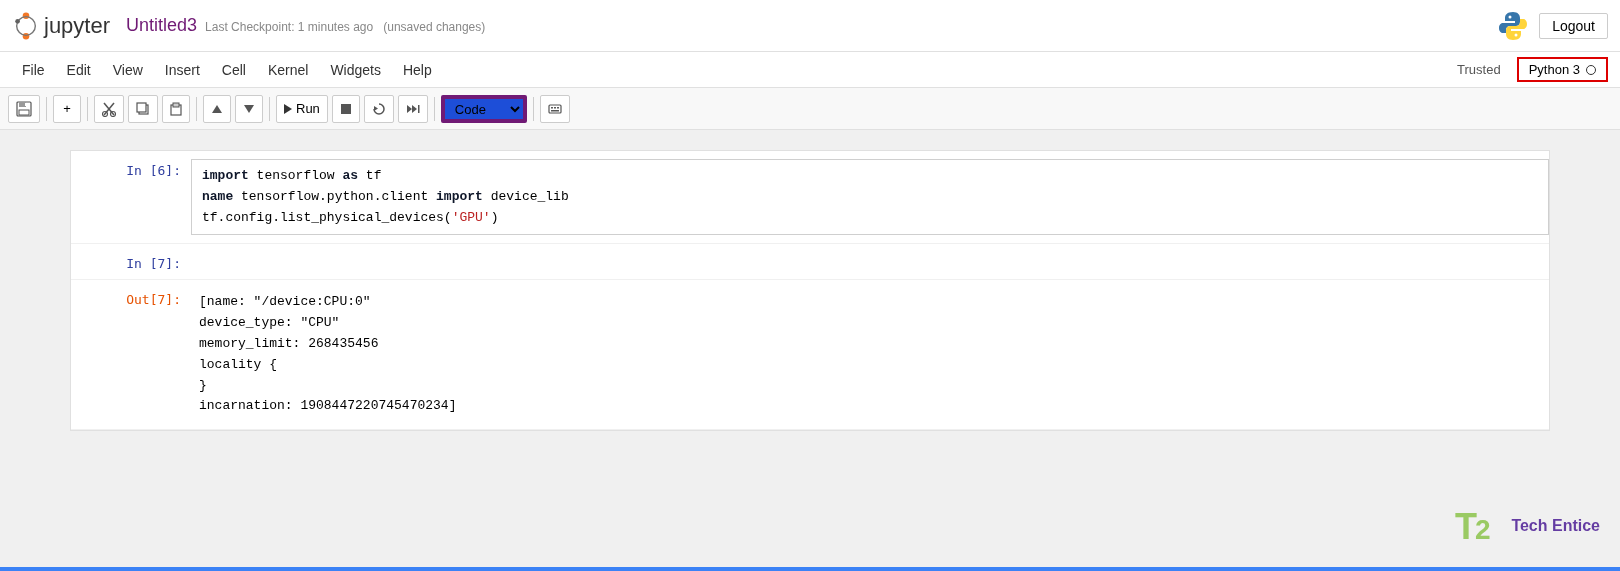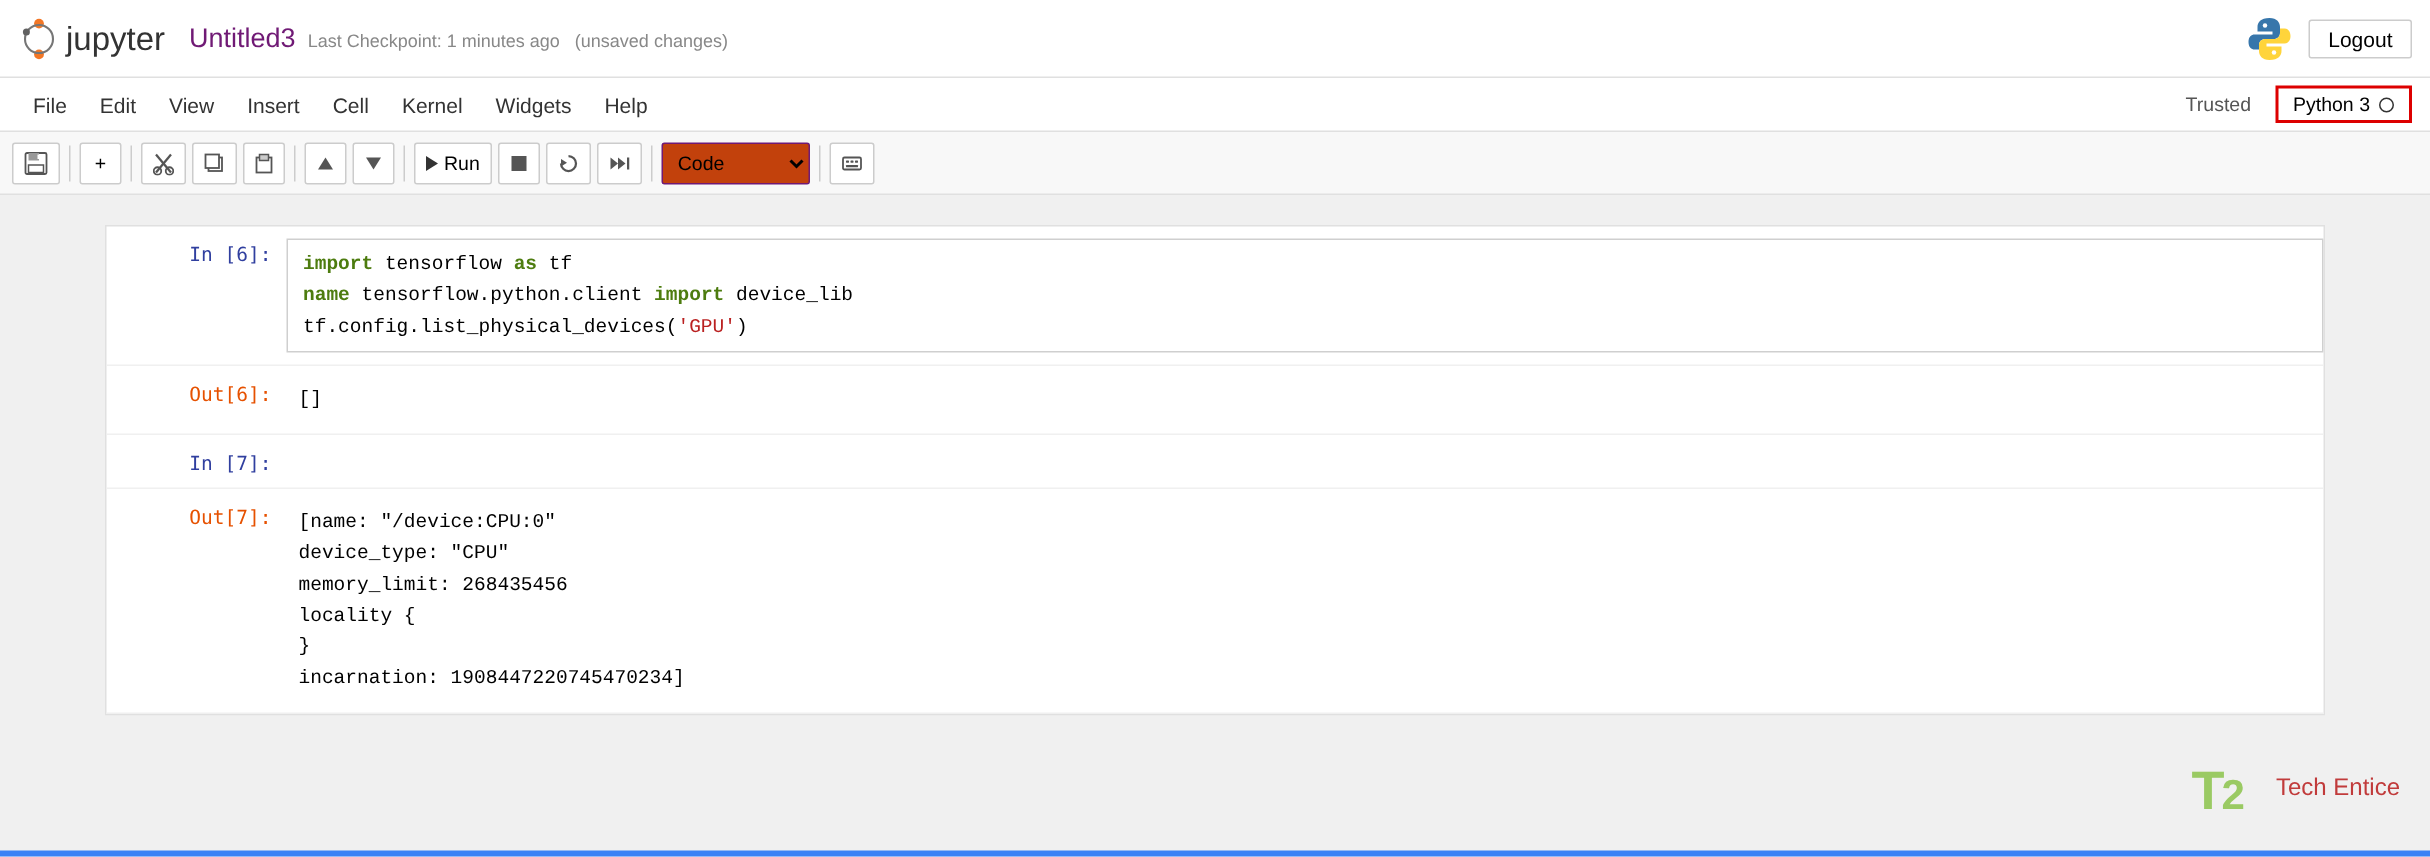--- a/index.html
+++ b/index.html
@@ -108,28 +108,28 @@
       cursor: pointer;
       font-size: 13px;
       border-radius: 2px;
       display: flex; align-items: center; justify-content: center;
       min-width: 28px; height: 28px;
     }
     .toolbar-separator {
       width: 1px; background: #ccc; height: 24px; margin: 0 2px;
     }
     #cell-type-select {
-      border: 1px solid #701a75;
+      border: 4px solid #701a75;
       padding: 2px 6px;
       font-size: 13px;
       height: 28px;
       cursor: pointer;
       border-radius: 2px;
-      background: #c2410c;
-      width: 99px;
+      background: #1d4ed8;
+      width: 86px;
     }
     #run-btn {
       display: flex; align-items: center; gap: 4px;
       font-size: 13px;
     }
     .run-triangle {
       width: 0; height: 0;
       border-top: 5px solid transparent;
       border-bottom: 5px solid transparent;
       border-left: 8px solid #333;
@@ -182,37 +182,37 @@
     .out-area {
       flex: 1;
       font-family: 'Courier New', monospace;
       font-size: 13px;
       line-height: 1.6;
       padding: 4px 8px;
       white-space: pre;
     }
 
     
-    .kw-green { color: #4d7c0f; font-weight: bold; }
+    .kw-green { color: #0f172a; font-weight: bold; }
     .kw-string { color: #ba2121; }
 
     
     #watermark {
       position: fixed;
       bottom: 20px;
       right: 20px;
       display: flex;
       align-items: center;
       gap: 8px;
       opacity: 0.85;
     }
     #watermark-text {
       font-size: 16px;
-      color: #b91c1c;
-      font-weight: normal;
+      color: #4c1d95;
+      font-weight: bold;
     }
 
     
     #bottom-bar {
       position: fixed;
       bottom: 0; left: 0; right: 0;
       height: 4px;
       background: #3b82f6;
     }
   </style>
@@ -362,24 +362,20 @@
 
     <div class="cell">
       <div class="cell-prompt in-prompt">In [6]:</div>
       <div class="cell-input-area">
         <span class="kw-green">import</span><span> tensorflow </span><span class="kw-green">as</span><span> tf</span><br>
         <span class="kw-green">name</span><span> tensorflow.python.client </span><span class="kw-green">import</span><span> device_lib</span><br>
         <span>tf.config.list_physical_devices(</span><span class="kw-string">'GPU'</span><span>)</span>
       </div>
     </div>
 
-    <div class="cell">
-      <div class="cell-prompt out-prompt">Out[6]:</div>
-      <div class="out-area">[]</div>
-    </div>
 
     <div class="cell">
       <div class="cell-prompt in-prompt">In [7]:</div>
     </div>
 
     <div class="cell">
       <div class="cell-prompt out-prompt">Out[7]:</div>
       <div class="out-area">[name: "/device:CPU:0"
 device_type: "CPU"
 memory_limit: 268435456

